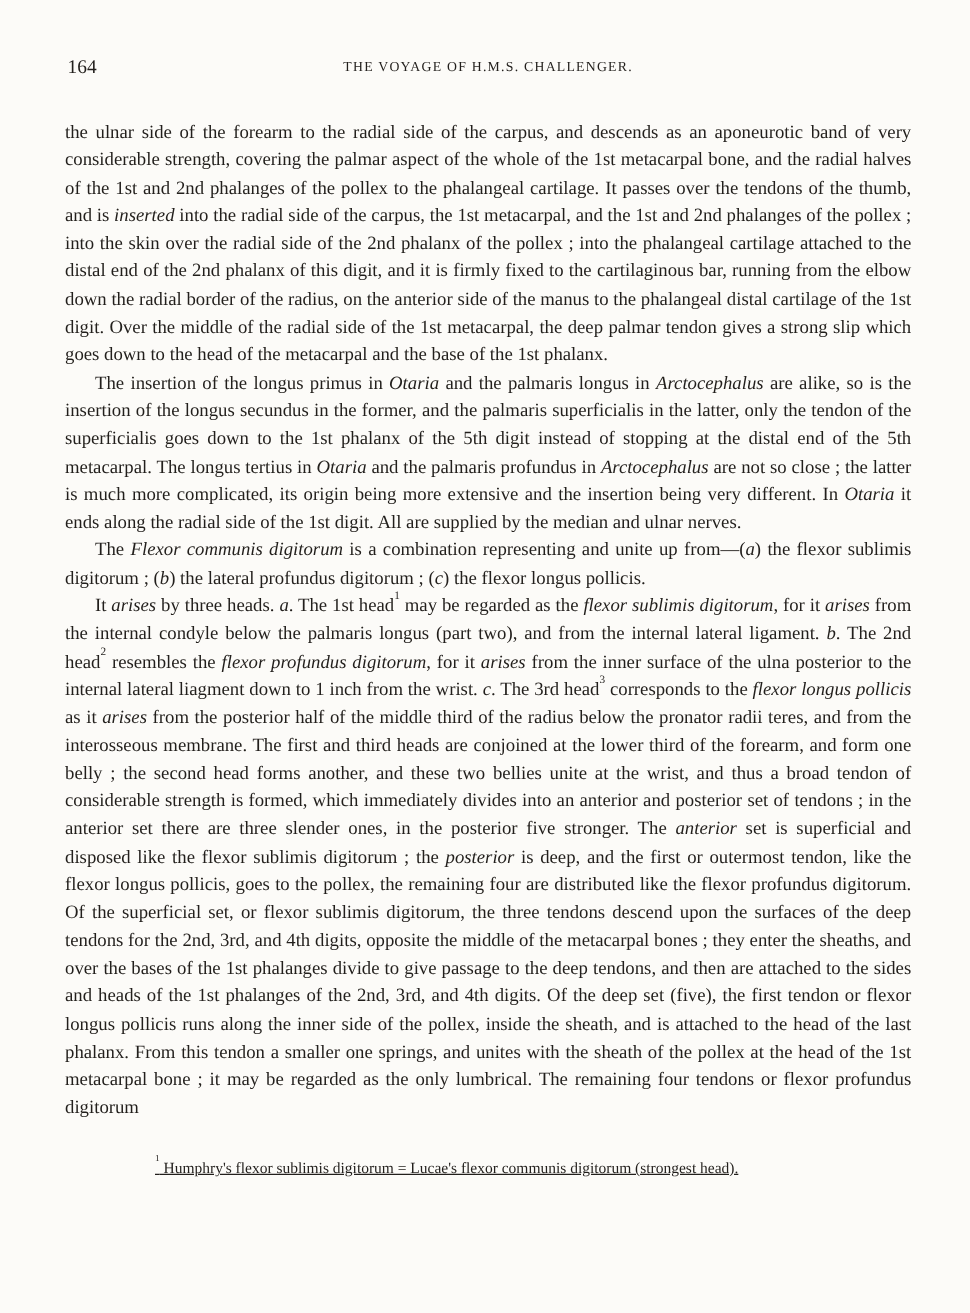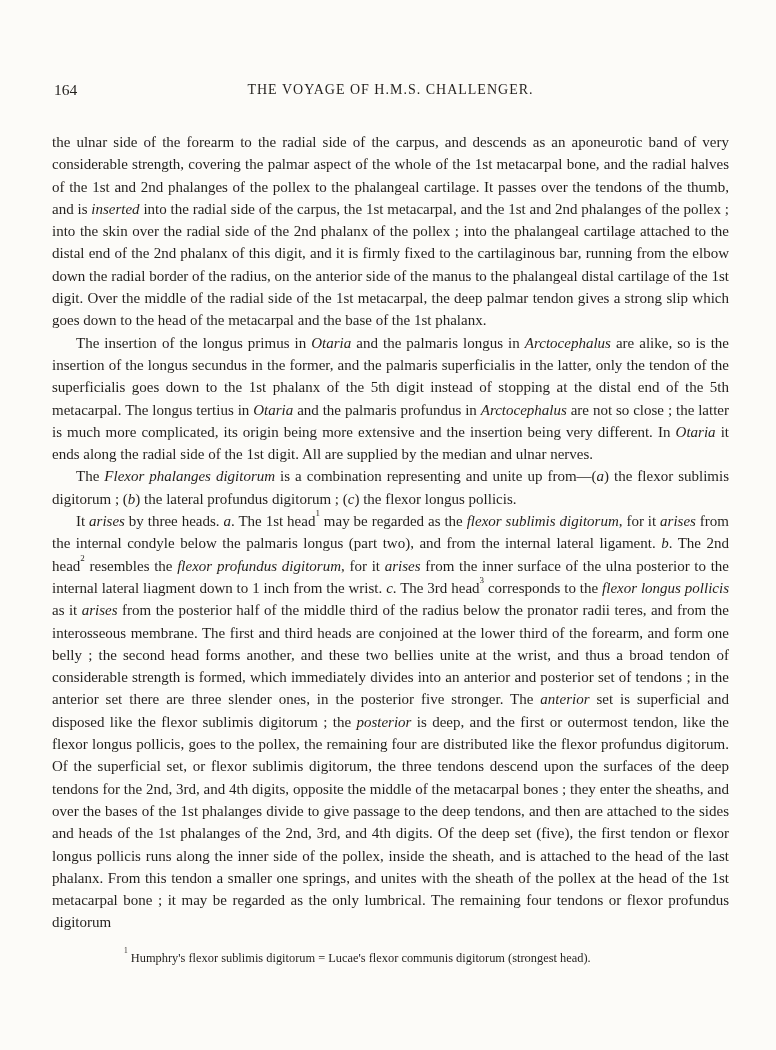--- a/index.html
+++ b/index.html
@@ -18,30 +18,29 @@
     box-sizing: border-box;
     background: #fcfbf8;
     color: #221f1c;
     padding: 44px 47px 0 52px;
     overflow: hidden;
   }
   .page-header {
     position: relative;
     height: 22px;
     text-align: center;
-    margin-top: 36px;
   }
   .page-num {
     position: absolute;
     left: 2px;
     top: 1px;
     font-size: 15.5px;
   }
   .running-title {
-    font-size: 14px;
+    font-size: 11px;
     letter-spacing: 1px;
     white-space: nowrap;
   }
   .body-text {
     margin-top: 29px;
     font-size: 15px;
     line-height: 22.3px;
     text-align: justify;
   }
   p.para {
@@ -54,44 +53,45 @@
   .it {
     font-style: italic;
   }
   sup {
     font-size: 0.6em;
     line-height: 0;
     position: relative;
     top: -0.45em;
   }
   .footnotes {
-    margin-top: 16px;
+    margin-top: 28px;
     padding-left: 72px;
     font-size: 12.4px;
     line-height: 17.6px;
+    text-decoration: underline;
   }
   p.footnote {
     margin: 0;
     text-align: left;
   }
 </style>
 </head>
 <body>
 
 <div class="page">
 
   <div class="page-header">
     <span class="page-num">164</span>
     <span class="running-title">THE VOYAGE OF H.M.S. CHALLENGER.</span>
   </div>
 
   <div class="body-text">
     <p class="para no-indent"><span>the ulnar side of the forearm to the radial side of the carpus, and descends as an aponeurotic band of very considerable strength, covering the palmar aspect of the whole of the 1st metacarpal bone, and the radial halves of the 1st and 2nd phalanges of the pollex to the phalangeal cartilage. It passes over the tendons of the thumb, and is </span><span class="it">inserted</span><span> into the radial side of the carpus, the 1st metacarpal, and the 1st and 2nd phalanges of the pollex ; into the skin over the radial side of the 2nd phalanx of the pollex ; into the phalangeal cartilage attached to the distal end of the 2nd phalanx of this digit, and it is firmly fixed to the cartilaginous bar, running from the elbow down the radial border of the radius, on the anterior side of the manus to the phalangeal distal cartilage of the 1st digit. Over the middle of the radial side of the 1st metacarpal, the deep palmar tendon gives a strong slip which goes down to the head of the metacarpal and the base of the 1st phalanx.</span></p>
     <p class="para"><span>The insertion of the longus primus in </span><span class="it">Otaria</span><span> and the palmaris longus in </span><span class="it">Arctocephalus</span><span> are alike, so is the insertion of the longus secundus in the former, and the palmaris superficialis in the latter, only the tendon of the superficialis goes down to the 1st phalanx of the 5th digit instead of stopping at the distal end of the 5th metacarpal. The longus tertius in </span><span class="it">Otaria</span><span> and the palmaris profundus in </span><span class="it">Arctocephalus</span><span> are not so close ; the latter is much more complicated, its origin being more extensive and the insertion being very different. In </span><span class="it">Otaria</span><span> it ends along the radial side of the 1st digit. All are supplied by the median and ulnar nerves.</span></p>
-    <p class="para"><span>The </span><span class="it">Flexor phalanges digitorum</span><span> is a combination representing and unite up from—(</span><span class="it">a</span><span>) the flexor sublimis digitorum ; (</span><span class="it">b</span><span>) the lateral profundus digitorum ; (</span><span class="it">c</span><span>) the flexor longus pollicis.</span></p>
+    <p class="para"><span>The </span><span class="it">Flexor communis digitorum</span><span> is a combination representing and unite up from—(</span><span class="it">a</span><span>) the flexor sublimis digitorum ; (</span><span class="it">b</span><span>) the lateral profundus digitorum ; (</span><span class="it">c</span><span>) the flexor longus pollicis.</span></p>
     <p class="para"><span>It </span><span class="it">arises</span><span> by three heads. </span><span class="it">a</span><span>. The 1st head</span><sup>1</sup><span> may be regarded as the </span><span class="it">flexor sublimis digitorum</span><span>, for it </span><span class="it">arises</span><span> from the internal condyle below the palmaris longus (part two), and from the internal lateral ligament. </span><span class="it">b</span><span>. The 2nd head</span><sup>2</sup><span> resembles the </span><span class="it">flexor profundus digitorum</span><span>, for it </span><span class="it">arises</span><span> from the inner surface of the ulna posterior to the internal lateral liagment down to 1 inch from the wrist. </span><span class="it">c</span><span>. The 3rd head</span><sup>3</sup><span> corresponds to the </span><span class="it">flexor longus pollicis</span><span> as it </span><span class="it">arises</span><span> from the posterior half of the middle third of the radius below the pronator radii teres, and from the interosseous membrane. The first and third heads are conjoined at the lower third of the forearm, and form one belly ; the second head forms another, and these two bellies unite at the wrist, and thus a broad tendon of considerable strength is formed, which immediately divides into an anterior and posterior set of tendons ; in the anterior set there are three slender ones, in the posterior five stronger. The </span><span class="it">anterior</span><span> set is superficial and disposed like the flexor sublimis digitorum ; the </span><span class="it">posterior</span><span> is deep, and the first or outermost tendon, like the flexor longus pollicis, goes to the pollex, the remaining four are distributed like the flexor profundus digitorum. Of the superficial set, or flexor sublimis digitorum, the three tendons descend upon the surfaces of the deep tendons for the 2nd, 3rd, and 4th digits, opposite the middle of the metacarpal bones ; they enter the sheaths, and over the bases of the 1st phalanges divide to give passage to the deep tendons, and then are attached to the sides and heads of the 1st phalanges of the 2nd, 3rd, and 4th digits. Of the deep set (five), the first tendon or flexor longus pollicis runs along the inner side of the pollex, inside the sheath, and is attached to the head of the last phalanx. From this tendon a smaller one springs, and unites with the sheath of the pollex at the head of the 1st metacarpal bone ; it may be regarded as the only lumbrical. The remaining four tendons or flexor profundus digitorum</span></p>
   </div>
 
   <div class="footnotes">
     <p class="footnote"><sup>1</sup><span> Humphry's flexor sublimis digitorum = Lucae's flexor communis digitorum (strongest head).</span></p>
   </div>
 
 </div>
 
 </body></html>

